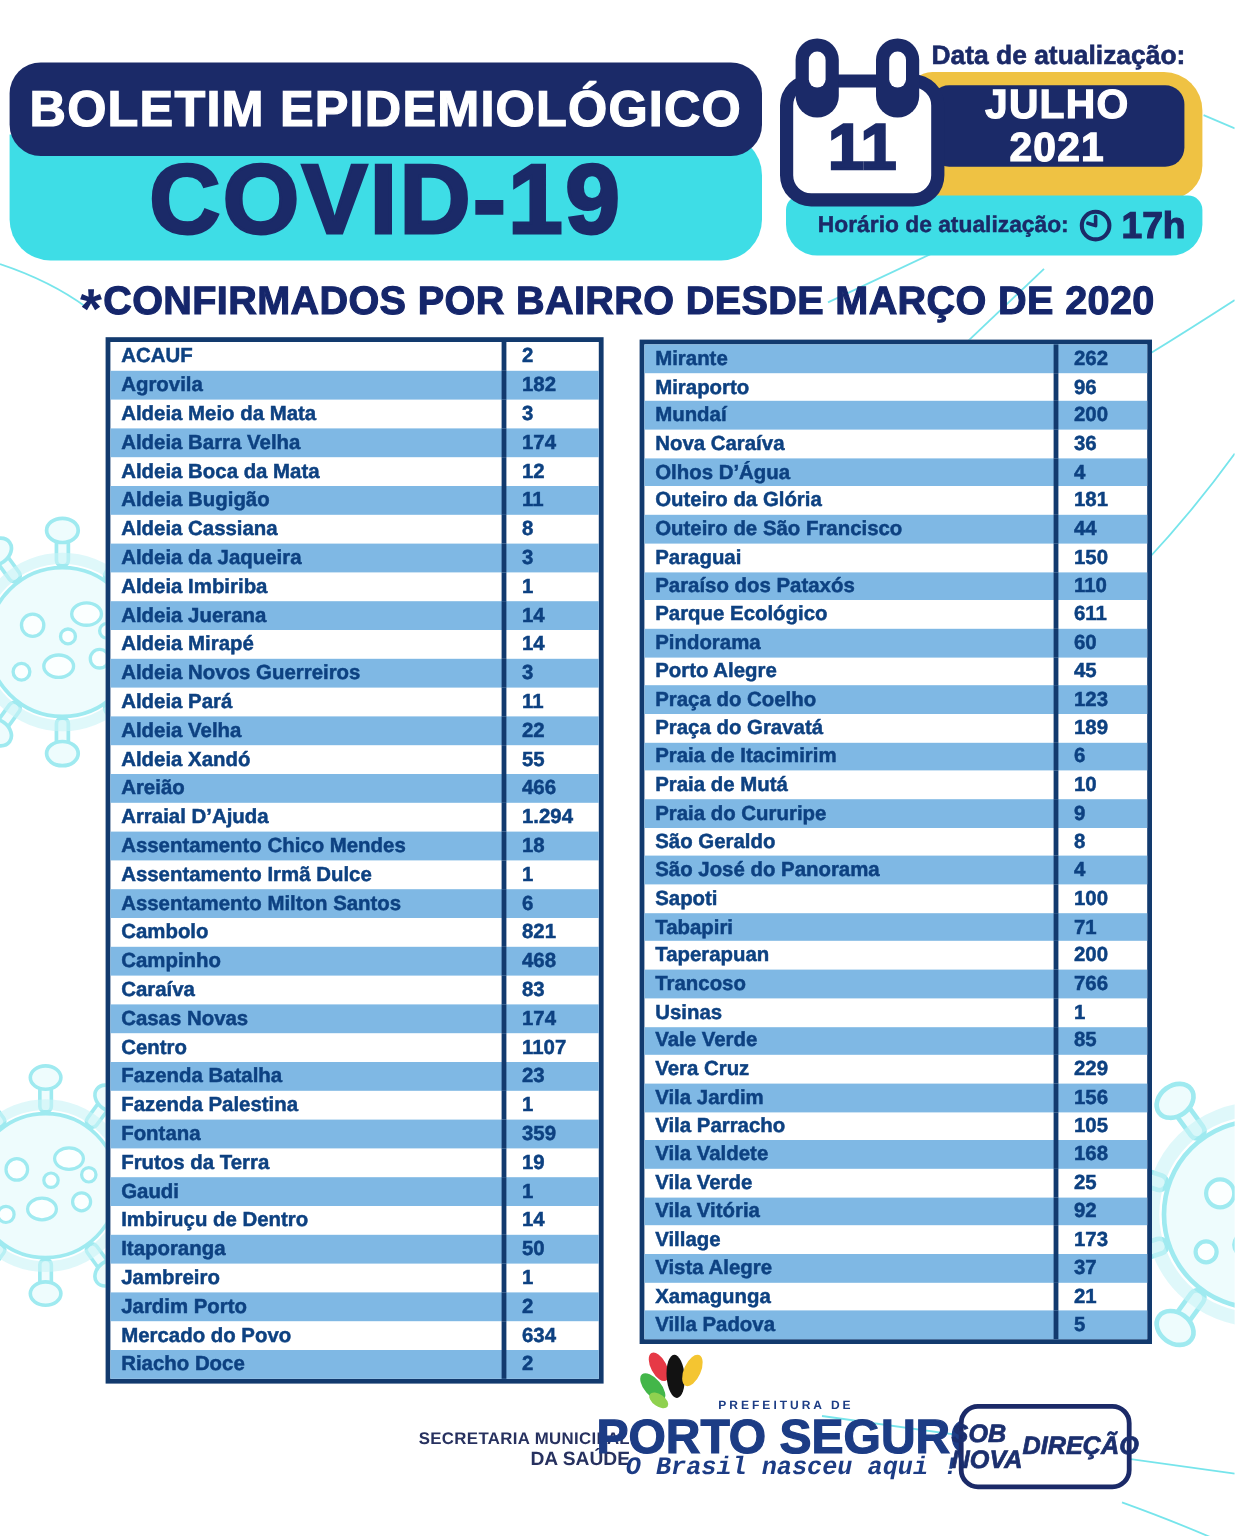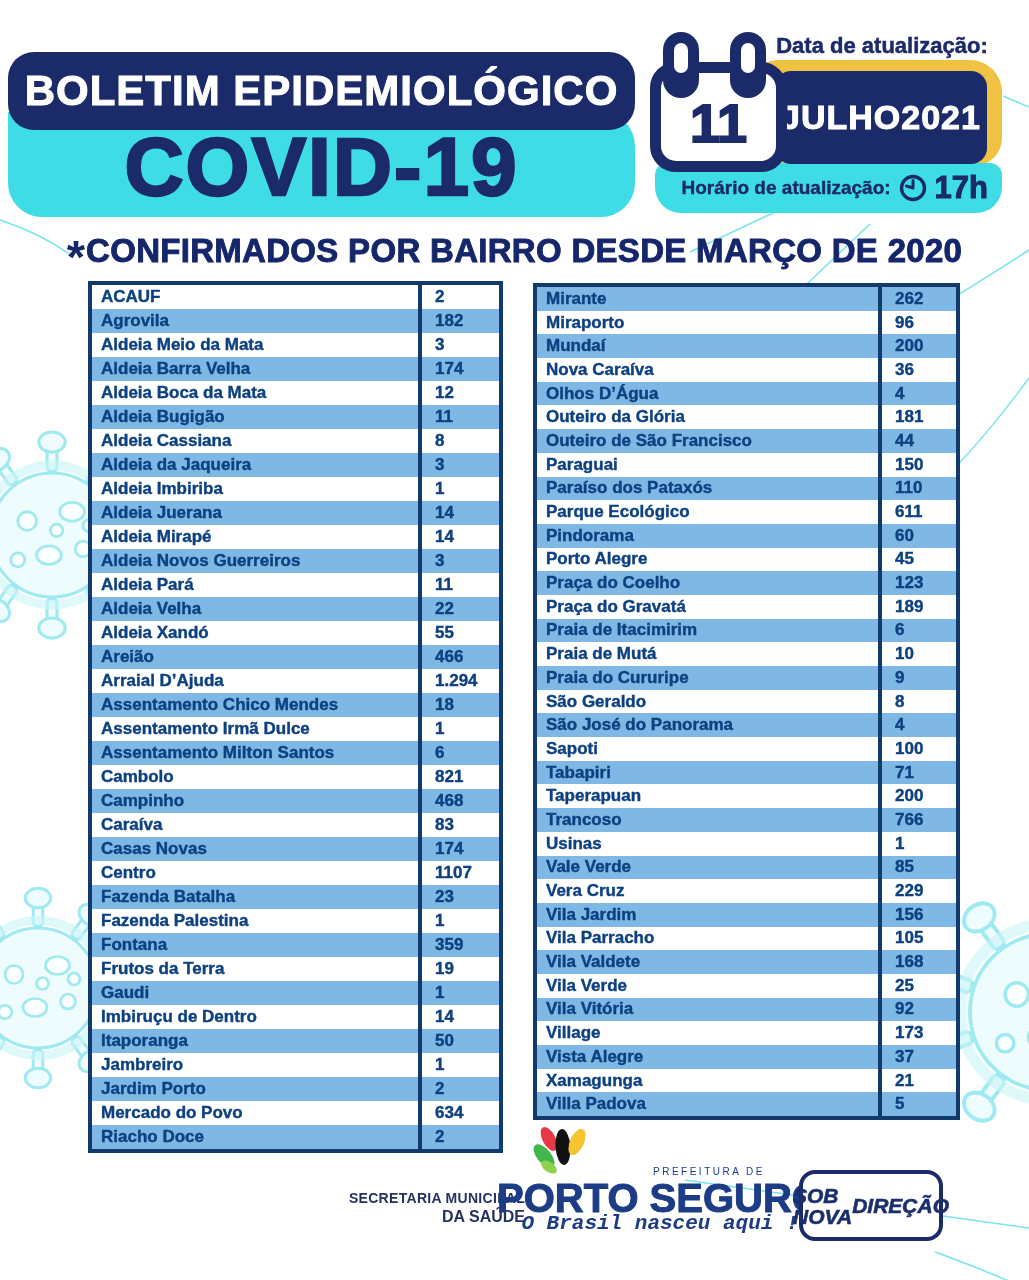--- a/index.html
+++ b/index.html
@@ -16,22 +16,22 @@
   .band-cyan{position:absolute;left:8px;top:112px;width:627px;height:105px;
     background:var(--cyan,#3edde6);border-radius:0 34px 34px 34px;display:flex;
     align-items:center;justify-content:center;z-index:1;}
   .band-cyan span{color:var(--navy,#1b2a68);font-size:82px;font-weight:800;
     letter-spacing:2px;padding-top:4px;-webkit-text-stroke-width:2.5px;}
 
   .date-label{position:absolute;left:762px;top:33px;width:240px;text-align:center;
     font-size:22px;font-weight:800;color:var(--navy,#1b2a68);z-index:2;-webkit-text-stroke-width:0.5px;}
   .yellow-box{position:absolute;left:757px;top:60px;width:245px;height:106px;
     background:var(--yellow,#efc243);border-radius:20px 32px 28px 28px;z-index:1;}
-  .month-box{position:absolute;left:775px;top:71px;width:212px;height:93px;
-    background:var(--navy,#1b2a68);border-radius:16px;display:flex;flex-direction:row;
+  .month-box{position:absolute;left:775px;top:71px;width:212px;height:68px;
+    background:var(--navy,#1b2a68);border-radius:16px;display:flex;flex-direction:column;
     align-items:center;justify-content:center;z-index:2;}
   .month-box div{color:#fff;font-size:34px;font-weight:800;line-height:1.06;
     letter-spacing:1px;-webkit-text-stroke-width:1px;}
   .time-band{position:absolute;left:655px;top:163px;width:347px;height:50px;
     background:var(--cyan,#3edde6);border-radius:12px 12px 26px 26px;display:flex;
     align-items:center;justify-content:flex-end;gap:7px;padding-right:14px;
     box-sizing:border-box;z-index:1;}
   .time-band .tlabel{font-size:19px;font-weight:800;color:var(--navy,#1b2a68);-webkit-text-stroke-width:0.4px;}
   .time-band .tvalue{font-size:31px;font-weight:800;color:var(--navy,#1b2a68);-webkit-text-stroke-width:1px;}
 
@@ -69,22 +69,22 @@
   .t-right .num{width:78px;}
   .t-left .row:nth-child(even){background:var(--row_blue,#7fb8e4);}
   .t-right .row:nth-child(odd){background:var(--row_blue,#7fb8e4);}
 
   
   .secretaria{position:absolute;left:290px;top:1189px;width:235px;text-align:right;
     color:#27315f;z-index:2;line-height:1.3;}
   .secretaria .sec1{font-size:14px;font-weight:700;letter-spacing:0.3px;}
   .secretaria .sec2{font-size:16px;font-weight:800;}
   .leaves{position:absolute;left:532px;top:1124px;z-index:2;}
-  .prefeitura{position:absolute;left:545px;top:1166px;width:220px;text-align:right;
-    font-size:10px;font-weight:400;letter-spacing:2.5px;color:var(--logo_blue,#1c3c85);z-index:2;}
+  .prefeitura{position:absolute;left:545px;top:1166px;width:220px;text-align:center;
+    font-size:10px;font-weight:700;letter-spacing:2.5px;color:var(--logo_blue,#1c3c85);z-index:2;}
   .city{position:absolute;left:495px;top:1176px;width:330px;text-align:center;font-size:40px;
     font-weight:800;color:var(--logo_blue,#1c3c85);-webkit-text-stroke-width:1px;z-index:2;white-space:nowrap;}
   .slogan{position:absolute;left:495px;top:1212px;width:330px;text-align:center;
     font-family:Liberation Mono, monospace;font-style:italic;font-size:21px;font-weight:700;
     color:var(--logo_blue,#1c3c85);z-index:2;white-space:nowrap;}
   .badge{position:absolute;left:799px;top:1170px;width:144px;height:71px;background:#fff;
     border:4px solid var(--navy,#1b2a68);border-radius:16px;box-sizing:border-box;display:flex;
     align-items:center;justify-content:center;z-index:2;}
   .badge .bline{font-style:italic;font-weight:800;font-size:21px;color:var(--badge_text,#1b2f6e);
     line-height:1.0;-webkit-text-stroke-width:0.6px;}

